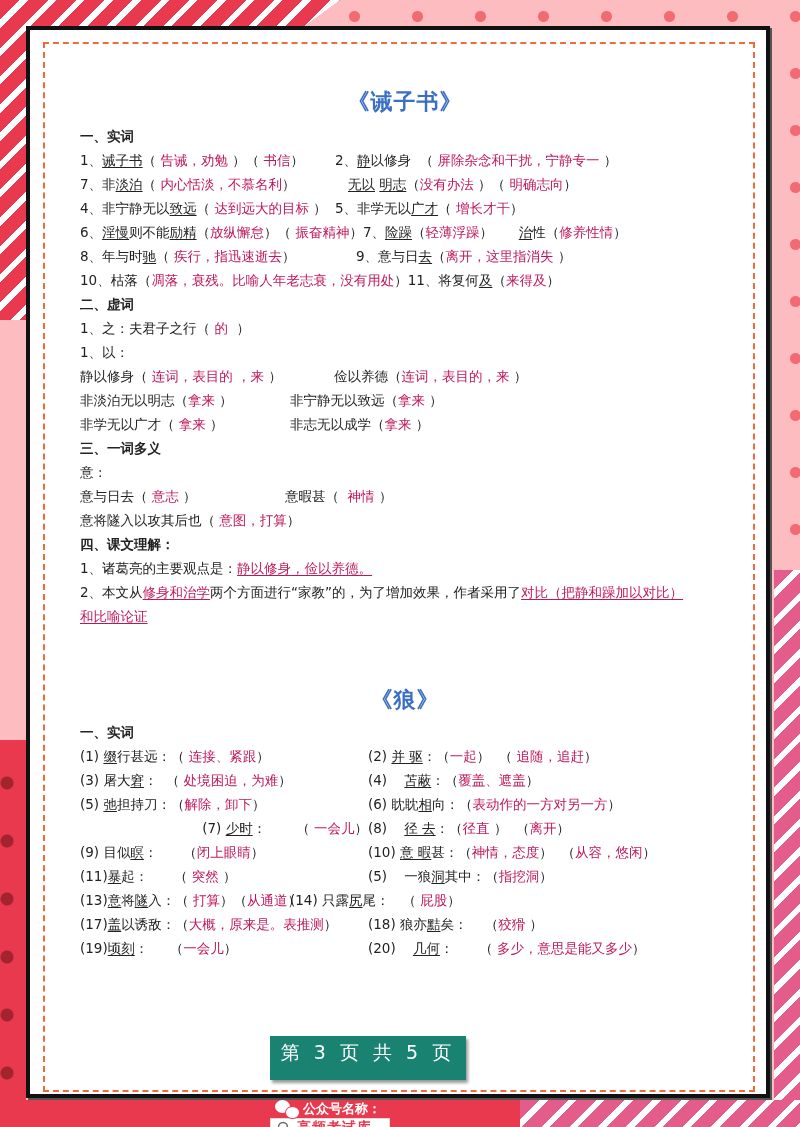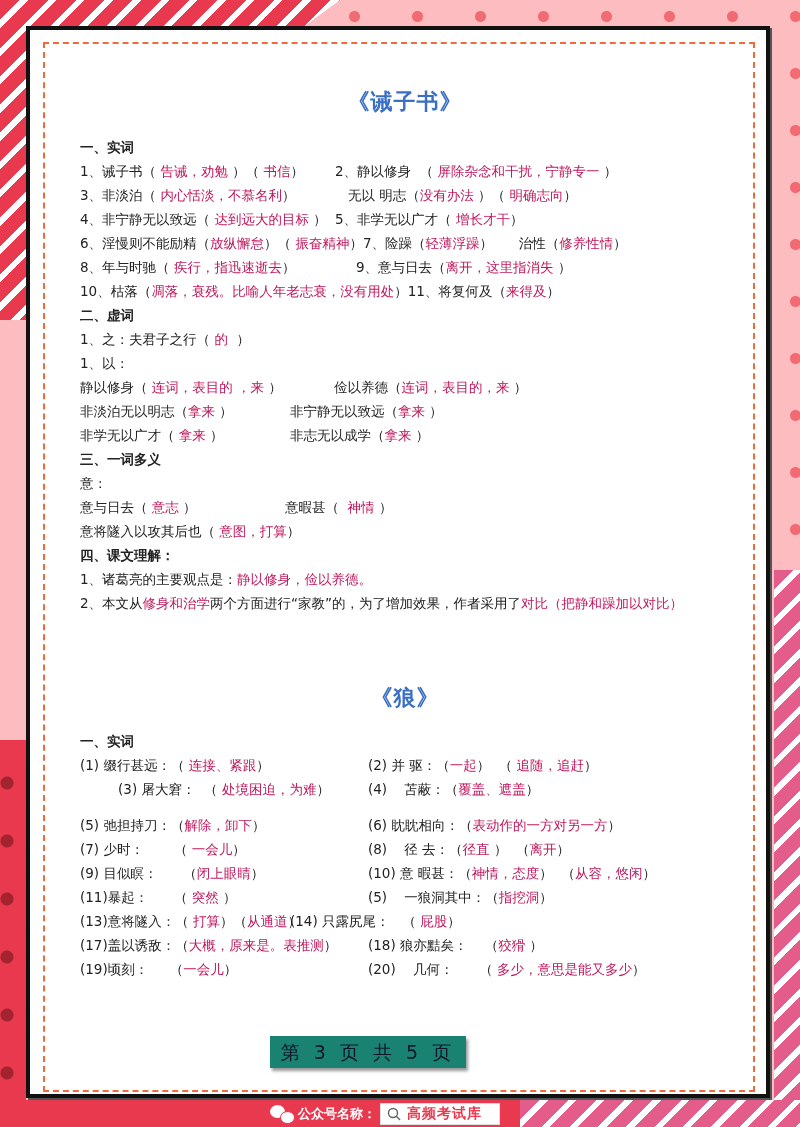--- a/index.html
+++ b/index.html
@@ -11,28 +11,28 @@
   .dots-red { background-color:#e8394f; background-image: radial-gradient(circle, #a3242e 6px, transparent 7px); background-size:42px 58px; background-position: -14px 14px; }
   #bg-tl { left:0; top:0; width:340px; height:30px; clip-path: polygon(0 0,100% 0,88% 100%,0 100%); }
   #bg-left-top { left:0; top:0; width:26px; height:320px; }
   #bg-left-bottom { left:0; top:740px; width:26px; height:387px; }
   #bg-bottom { left:0; top:1100px; width:800px; height:27px; }
   #bg-right-bottom { left:774px; top:570px; width:26px; height:557px; }
   #bg-bottom-right { left:520px; top:1100px; width:280px; height:27px; }
   .frame { position:absolute; left:26px; top:26px; width:744px; height:1072px; background:#fff; border:4px solid #111; box-sizing:border-box; box-shadow: 2px 2px 0 #555; }
   .dashed { position:absolute; left:43px; top:42px; width:712px; height:1050px; border:2px dashed #f06a3a; box-sizing:border-box; }
   .content { position:absolute; left:80px; top:80px; width:650px; font-size:13.5px; color:#222; }
-  .title { text-align:center; color:#3b6fc4; font-weight:bold; font-size:22px; margin:11px; line-height:36px; letter-spacing:1px; }
+  .title { text-align:center; color:#3b6fc4; font-weight:bold; font-size:22px; margin:0; line-height:36px; letter-spacing:1px; }
   .h { font-weight:bold; font-size:13.5px; line-height:24px; }
   .line { line-height:24px; white-space:pre; }
   .r { color:#be185d; }
-  .u { text-underline-offset:2px; }
+  .u { text-decoration:underline; text-underline-offset:2px; }
   .cell { display:inline-block; }
-  .pager { position:absolute; left:270px; top:1036px; width:196px; height:32px; background:#1a8271; color:#0f172a; font-size:19px; text-align:center; line-height:32px; letter-spacing:4px; box-shadow:2px 3px 3px #999; }
-  .footer { position:absolute; left:270px; top:1100px; height:27px; display:flex; align-items:center; }
+  .pager { position:absolute; left:270px; top:1036px; width:196px; height:44px; background:#1a8271; color:#ffffff; font-size:19px; text-align:center; line-height:32px; letter-spacing:4px; box-shadow:2px 3px 3px #999; }
+  .footer { position:absolute; left:270px; top:1100px; height:27px; display:flex; align-items:center;flex-direction:column; }
   .footer .lab { color:#fff; font-weight:bold; font-size:13px; display:flex; align-items:center; gap:4px; padding-right:4px; }
   .footer .search { background:#fff; height:22px; width:120px; display:flex; align-items:center; gap:6px; padding:0 6px; box-sizing:border-box; border:1px solid #ddd; }
   .footer .search span.t { color:#e8394f; font-weight:bold; font-size:14px; letter-spacing:1px; }
   .wechat { width:24px; height:18px; position:relative; }
   .wechat i { position:absolute; background:#fff; border-radius:50%; }
 </style>
 </head>
 <body>
 
 <div class="bg dots-pink" style="left:0;top:0;width:800px;height:1127px;"></div>
@@ -46,21 +46,21 @@
 <div class="frame"></div>
 <div class="dashed"></div>
 
 <div class="content">
   <div class="title" style="margin-top:4px;">《诫子书》</div>
   <div style="height:4px"></div>
   <div class="h">一、实词</div>
 
   <div class="line"><span class="cell" style="width:255px"><span>1、</span><span class="u">诫子书</span><span>（ </span><span class="r">告诫，劝勉</span><span> ）（ </span><span class="r">书信</span><span>）</span></span><span class="cell"><span>2、</span><span class="u">静</span><span>以修身  （ </span><span class="r">屏除杂念和干扰，宁静专一</span><span> ）</span></span></div>
 
-  <div class="line"><span class="cell" style="width:268px"><span>3、非</span><span class="u">淡泊</span><span>（ </span><span class="r">内心恬淡，不慕名利</span><span>）</span></span><span class="cell"><span class="u">无以</span> <span class="u">明志</span><span>（</span><span class="r">没有办法</span><span> ）（ </span><span class="r">明确志向</span><span>）</span></span></div>
+  <div class="line"><span class="cell" style="width:268px"><span>7、非</span><span class="u">淡泊</span><span>（ </span><span class="r">内心恬淡，不慕名利</span><span>）</span></span><span class="cell"><span class="u">无以</span> <span class="u">明志</span><span>（</span><span class="r">没有办法</span><span> ）（ </span><span class="r">明确志向</span><span>）</span></span></div>
 
   <div class="line"><span class="cell" style="width:255px"><span>4、非宁静无以</span><span class="u">致远</span><span>（ </span><span class="r">达到远大的目标</span><span> ）</span></span><span class="cell"><span>5、非学无以</span><span class="u">广才</span><span>（ </span><span class="r">增长才干</span><span>）</span></span></div>
 
   <div class="line"><span>6、</span><span class="u">淫慢</span><span>则不能</span><span class="u">励精</span><span>（</span><span class="r">放纵懈怠</span><span>）（ </span><span class="r">振奋精神</span><span>）</span><span>7、</span><span class="u">险躁</span><span>（</span><span class="r">轻薄浮躁</span><span>）</span>      <span class="u">治</span><span>性（</span><span class="r">修养性情</span><span>）</span></div>
 
   <div class="line"><span class="cell" style="width:276px"><span>8、年与时</span><span class="u">驰</span><span>（ </span><span class="r">疾行，指迅速逝去</span><span>）</span></span><span class="cell"><span>9、意与日</span><span class="u">去</span><span>（</span><span class="r">离开，这里指消失</span><span> ）</span></span></div>
 
   <div class="line"><span>10、枯落（</span><span class="r">凋落，衰残。比喻人年老志衰，没有用处</span><span>）</span><span>11、将复何</span><span class="u">及</span><span>（</span><span class="r">来得及</span><span>）</span></div>
 
   <div class="h">二、虚词</div>
@@ -71,31 +71,32 @@
   <div class="line"><span class="cell" style="width:210px"><span>非学无以广才（ </span><span class="r">拿来</span><span> ）</span></span><span class="cell"><span>非志无以成学（</span><span class="r">拿来</span><span> ）</span></span></div>
 
   <div class="h">三、一词多义</div>
   <div class="line">意：</div>
   <div class="line"><span class="cell" style="width:205px"><span>意与日去（ </span><span class="r">意志</span><span> ）</span></span><span class="cell"><span>意暇甚（  </span><span class="r">神情</span><span> ）</span></span></div>
   <div class="line"><span>意将隧入以攻其后也（ </span><span class="r">意图，打算</span><span>）</span></div>
 
   <div class="h">四、课文理解：</div>
   <div class="line"><span>1、诸葛亮的主要观点是：</span><span class="r u">静以修身，俭以养德。</span></div>
   <div class="line"><span>2、本文从</span><span class="r u">修身和治学</span><span>两个方面进行“家教”的，为了增加效果，作者采用了</span><span class="r u">对比（把静和躁加以对比）</span></div>
+  <div class="line"><span class="r u">和比喻论证</span></div>
 
   <div style="height:54px"></div>
   <div class="title">《狼》</div>
   <div style="height:2px"></div>
   <div class="h">一、实词</div>
 
   <div id="lang-rows">
       <div class="line"><span class="cell" style="width: 288px;"><span>(1) </span><span class="u">缀</span><span>行甚远：（ </span><span class="r">连接、紧跟</span><span>）</span></span><span class="cell"><span>(2) </span><span class="u">并 驱</span><span>：（</span><span class="r">一起</span><span>）  （ </span><span class="r">追随，追赶</span><span>）</span></span></div>
-      <div class="line"><span class="cell" style="width: 288px; text-align: center;"><span>(3) 屠大</span><span class="u">窘</span><span>：  （ </span><span class="r">处境困迫，为难</span><span>）</span></span><span class="cell"><span>(4)    </span><span class="u">苫蔽</span><span>：（</span><span class="r">覆盖、遮盖</span><span>）</span></span></div>
-      <div class="line"><span class="cell" style="width: 288px; margin-top: 12px;"><span>(5) </span><span class="u">弛</span><span>担持刀：（</span><span class="r">解除，卸下</span><span>）</span></span><span class="cell"><span>(6) 眈眈</span><span class="u">相</span><span>向：（</span><span class="r">表动作的一方对另一方</span><span>）</span></span></div>
-      <div class="line"><span class="cell" style="width: 288px;"><span>(7) </span><span class="u">少时</span><span>：       （ </span><span class="r">一会儿</span><span>）</span></span><span class="cell"><span>(8)    </span><span class="u">径 去</span><span>：（</span><span class="r">径直</span><span> ）  （</span><span class="r">离开</span><span>）</span></span></div>
+      <div class="line"><span class="cell" style="width: 288px;"><span>(3) 屠大</span><span class="u">窘</span><span>：  （ </span><span class="r">处境困迫，为难</span><span>）</span></span><span class="cell"><span>(4)    </span><span class="u">苫蔽</span><span>：（</span><span class="r">覆盖、遮盖</span><span>）</span></span></div>
+      <div class="line"><span class="cell" style="width: 288px;"><span>(5) </span><span class="u">弛</span><span>担持刀：（</span><span class="r">解除，卸下</span><span>）</span></span><span class="cell"><span>(6) 眈眈</span><span class="u">相</span><span>向：（</span><span class="r">表动作的一方对另一方</span><span>）</span></span></div>
+      <div class="line"><span class="cell" style="width: 288px; text-align: right;"><span>(7) </span><span class="u">少时</span><span>：       （ </span><span class="r">一会儿</span><span>）</span></span><span class="cell"><span>(8)    </span><span class="u">径 去</span><span>：（</span><span class="r">径直</span><span> ）  （</span><span class="r">离开</span><span>）</span></span></div>
       <div class="line"><span class="cell" style="width: 288px;"><span>(9) 目似</span><span class="u">瞑</span><span>：      （</span><span class="r">闭上眼睛</span><span>）</span></span><span class="cell"><span>(10) </span><span class="u">意 暇</span><span>甚：（</span><span class="r">神情，态度</span><span>）  （</span><span class="r">从容，悠闲</span><span>）</span></span></div>
       <div class="line"><span class="cell" style="width: 288px;"><span>(11)</span><span class="u">暴</span><span>起：      （ </span><span class="r">突然</span><span> ）</span></span><span class="cell"><span>(5)    一狼</span><span class="u">洞</span><span>其中：（</span><span class="r">指挖洞</span><span>）</span></span></div>
       <div class="line"><span class="cell" style="width: 210px;"><span>(13)</span><span class="u">意</span><span>将</span><span class="u">隧</span><span>入：（ </span><span class="r">打算</span><span>）（</span><span class="r">从通道</span><span>）</span></span><span class="cell"><span>(14) 只露</span><span class="u">尻</span><span>尾：   （ </span><span class="r">屁股</span><span>）</span></span></div>
       <div class="line"><span class="cell" style="width: 288px;"><span>(17)</span><span class="u">盖</span><span>以诱敌：（</span><span class="r">大概，原来是。表推测</span><span>）</span></span><span class="cell"><span>(18) 狼亦</span><span class="u">黠</span><span>矣：    （</span><span class="r">狡猾</span><span> ）</span></span></div>
       <div class="line"><span class="cell" style="width: 288px;"><span>(19)</span><span class="u">顷刻</span><span>：     （</span><span class="r">一会儿</span><span>）</span></span><span class="cell"><span>(20)    </span><span class="u">几何</span><span>：      （ </span><span class="r">多少，意思是能又多少</span><span>）</span></span></div>
     </div>
 </div>
 
 <div class="pager">第 3 页 共 5 页</div>
 

